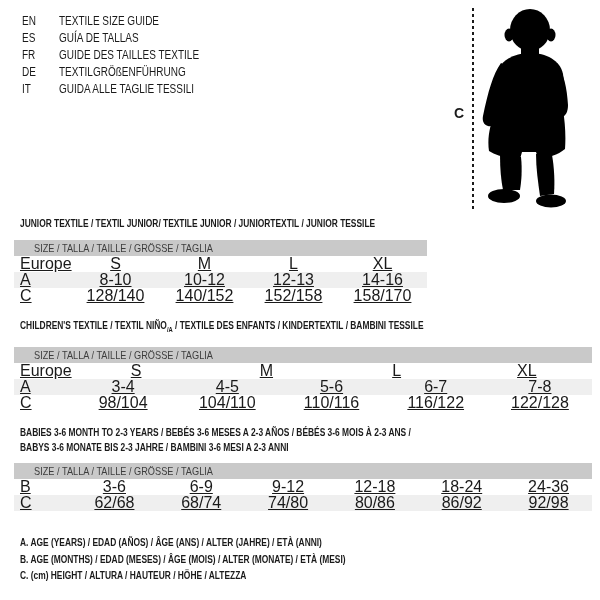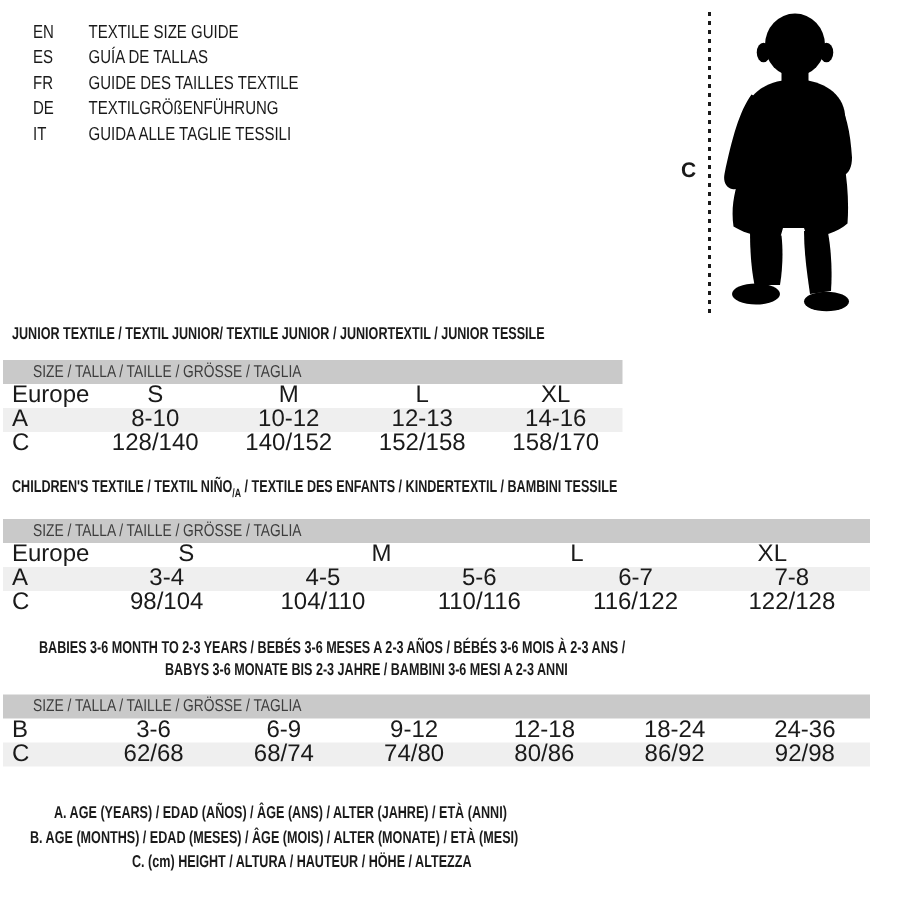--- a/index.html
+++ b/index.html
@@ -16,38 +16,38 @@
   .lang-code { width:37px; }
 
   
   .measure-line { position:absolute; left:472px; top:8px; width:2px; height:201px;
     background:repeating-linear-gradient(to bottom,#1a1a1a 0 3px,transparent 3px 6px); }
   .figure-label { position:absolute; left:454px; top:105px; font-size:14px; font-weight:bold; }
   .baby { position:absolute; left:477px; top:8px; width:96px; height:200px; }
   .baby svg { width:100%; height:100%; display:block; }
 
   
-  .size-table { position:absolute; left:2px; }
+  .size-table { position:absolute; left:14px;text-decoration:underline; }
   .t1 { top:216px; width:413px; }
   .t2 { top:318px; width:578px; }
   .t3 { top:425px; width:578px; }
   .t-title { font-weight:bold; font-size:11.5px; line-height:14px; padding-left:6px; }
-  .t3 .t-title { line-height:15px;text-align:center; }
+  .t3 .t-title { line-height:15px; }
   .t-sub { font-size:8px; vertical-align:sub; }
   .bar { background:#c9c9c9; height:16px; line-height:16px; padding-left:20px;
          color:#3d3d3d; font-size:11.5px; margin-top:10px; }
   .t3 .bar { margin-top:8px; }
   .trow { display:flex; height:16px; line-height:16px; font-size:16px; }
   .trow.alt { background:#efefef; }
   .trow .lbl { width:57px; padding-left:6px; box-sizing:border-box; }
   .trow .cell { flex:1; text-align:center; }
 
   
   .legend { position:absolute; left:20px; top:534px; }
-  .legend-line { height:16.5px; line-height:16.5px; font-weight:bold; font-size:11.5px;text-align:center; }
+  .legend-line { height:16.5px; line-height:16.5px; font-weight:bold; font-size:11.5px; }
 </style>
 </head>
 <body>
 
 <div class="page">
 
   <div class="lang-list">
     <div class="lang-row">
       <span class="lang-code"><span class="cond">EN</span></span>
       <span><span class="cond">TEXTILE SIZE GUIDE</span></span>

